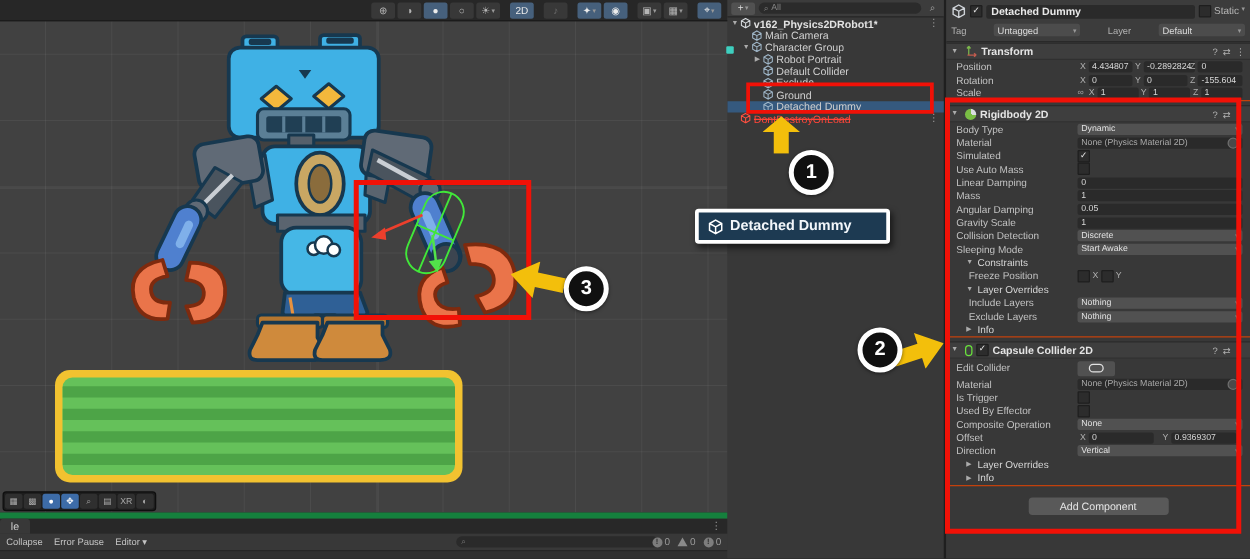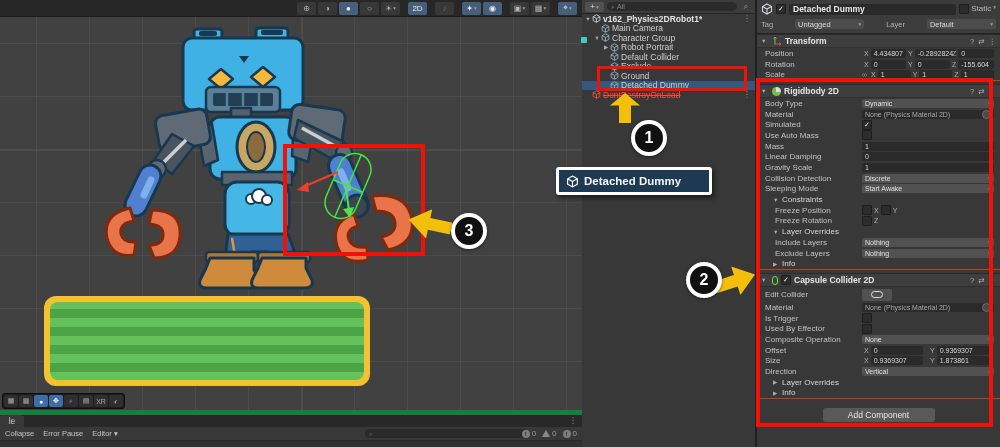--- a/index.html
+++ b/index.html
@@ -565,32 +565,40 @@
               <span class="cb">✓</span>
             </div>
           </div>
           <div class="insp-row">
             <span class="insp-label">Use Auto Mass</span>
             <div class="insp-area">
               <span class="cb"></span>
             </div>
           </div>
           <div class="insp-row">
+            <span class="insp-label">Linear Damping</span>
+            <div class="insp-area">
+              <div class="fld txt">
+                <span>0</span>
+              </div>
+            </div>
+          </div>
+          <div class="insp-row">
             <span class="insp-label">Mass</span>
             <div class="insp-area">
               <div class="fld txt">
                 <span>1</span>
               </div>
             </div>
           </div>
           <div class="insp-row">
-            <span class="insp-label">Linear Damping</span>
+            <span class="insp-label">Angular Damping</span>
             <div class="insp-area">
               <div class="fld txt">
-                <span>0</span>
+                <span>0.05</span>
               </div>
             </div>
           </div>
           <div class="insp-row">
             <span class="insp-label">Gravity Scale</span>
             <div class="insp-area">
               <div class="fld txt">
                 <span>1</span>
               </div>
             </div>
@@ -617,27 +625,20 @@
             <span class="fold">▼</span>
             <span>Constraints</span>
           </div>
           <div class="insp-row">
             <span class="insp-label" style="padding-left: 10px;">Freeze Position</span>
             <div class="insp-area">
               <span class="cb"></span>
               <span class="axis">X</span>
               <span class="cb"></span>
               <span class="axis">Y</span>
-            </div>
-          </div>
-          <div class="insp-row">
-            <span class="insp-label" style="padding-left: 10px;">Freeze Rotation</span>
-            <div class="insp-area">
-              <span class="cb"></span>
-              <span class="axis">Z</span>
             </div>
           </div>
           <div class="fold-row">
             <span class="fold">▼</span>
             <span>Layer Overrides</span>
           </div>
           <div class="insp-row">
             <span class="insp-label" style="padding-left: 10px;">Include Layers</span>
             <div class="insp-area">
               <div class="fld dd">
@@ -721,37 +722,20 @@
               </div>
               <div class="v2grp">
                 <span class="axis">Y</span>
                 <div class="fld txt">
                   <span>0.9369307</span>
                 </div>
               </div>
             </div>
           </div>
           <div class="insp-row">
-            <span class="insp-label">Size</span>
-            <div class="insp-area">
-              <div class="v2grp">
-                <span class="axis">X</span>
-                <div class="fld txt">
-                  <span>0.9369307</span>
-                </div>
-              </div>
-              <div class="v2grp">
-                <span class="axis">Y</span>
-                <div class="fld txt">
-                  <span>1.873861</span>
-                </div>
-              </div>
-            </div>
-          </div>
-          <div class="insp-row">
             <span class="insp-label">Direction</span>
             <div class="insp-area">
               <div class="fld dd">
                 <span>Vertical</span>
                 <span class="caret">▾</span>
               </div>
             </div>
           </div>
           <div class="fold-row">
             <span class="fold">▶</span>

